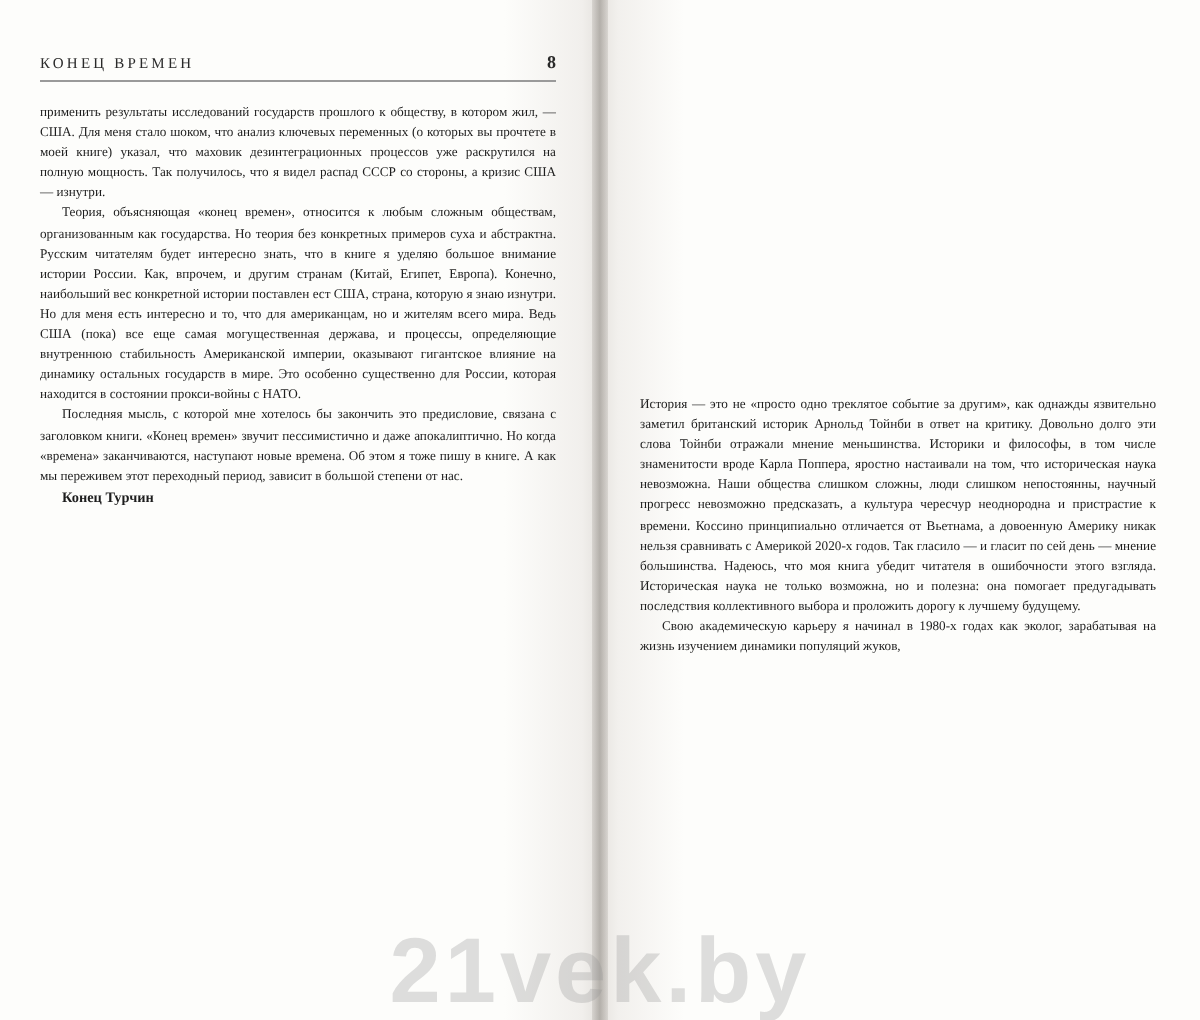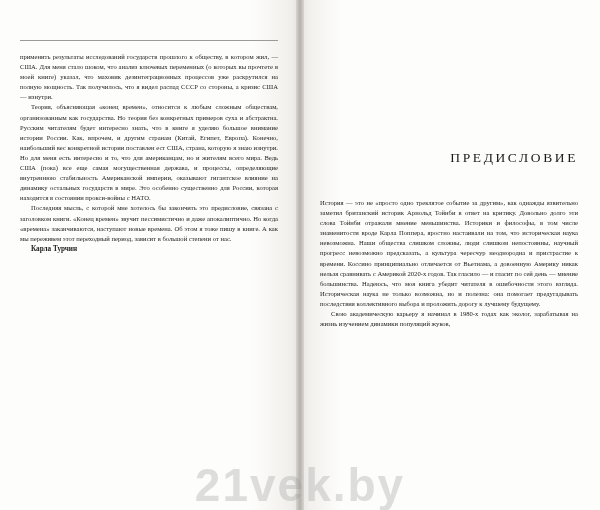--- a/index.html
+++ b/index.html
@@ -147,30 +147,33 @@
 </style>
 </head>
 <body>
 
 <div class="page-spread">
 
   <div class="left-page"></div>
   <div class="right-page"></div>
   <div class="gutter"></div>
 
+  <div class="running-head">
+    <span>КОНЕЦ ВРЕМЕН</span>
+    <span class="folio">8</span>
+  </div>
   <div class="rule"></div>
 
   <div class="col left-col">
     <p class="noindent">применить результаты исследований государств прошлого к обществу, в котором жил, — США. Для меня стало шоком, что анализ ключевых переменных (о которых вы прочтете в моей книге) указал, что маховик дезинтеграционных процессов уже раскрутился на полную мощность. Так получилось, что я видел распад СССР со стороны, а кризис США — изнутри.</p>
     <p>Теория, объясняющая «конец времен», относится к любым сложным обществам, организованным как государства. Но теория без конкретных примеров суха и абстрактна. Русским читателям будет интересно знать, что в книге я уделяю большое внимание истории России. Как, впрочем, и другим странам (Китай, Египет, Европа). Конечно, наибольший вес конкретной истории поставлен ест США, страна, которую я знаю изнутри. Но для меня есть интересно и то, что для американцам, но и жителям всего мира. Ведь США (пока) все еще самая могущественная держава, и процессы, определяющие внутреннюю стабильность Американской империи, оказывают гигантское влияние на динамику остальных государств в мире. Это особенно существенно для России, которая находится в состоянии прокси-войны с НАТО.</p>
     <p>Последняя мысль, с которой мне хотелось бы закончить это предисловие, связана с заголовком книги. «Конец времен» звучит пессимистично и даже апокалиптично. Но когда «времена» заканчиваются, наступают новые времена. Об этом я тоже пишу в книге. А как мы переживем этот переходный период, зависит в большой степени от нас.</p>
-    <p class="signature">Карла Турчин</p>
+    <p class="signature">Конец Турчин</p>
   </div>
 
-  <div class="chapter-title">ПРЕДИСЛОВИЕ</div>
 
   <div class="col right-col">
     <p class="noindent">История — это не «просто одно треклятое событие за другим», как однажды язвительно заметил британский историк Арнольд Тойнби в ответ на критику. Довольно долго эти слова Тойнби отражали мнение меньшинства. Историки и философы, в том числе знаменитости вроде Карла Поппера, яростно настаивали на том, что историческая наука невозможна. Наши общества слишком сложны, люди слишком непостоянны, научный прогресс невозможно предсказать, а культура чересчур неоднородна и пристрастие к времени. Коссино принципиально отличается от Вьетнама, а довоенную Америку никак нельзя сравнивать с Америкой 2020-х годов. Так гласило — и гласит по сей день — мнение большинства. Надеюсь, что моя книга убедит читателя в ошибочности этого взгляда. Историческая наука не только возможна, но и полезна: она помогает предугадывать последствия коллективного выбора и проложить дорогу к лучшему будущему.</p>
     <p>Свою академическую карьеру я начинал в 1980-х годах как эколог, зарабатывая на жизнь изучением динамики популяций жуков,</p>
   </div>
 
   <div class="watermark">
     <div class="watermark-text">21vek.by</div>
   </div>
 

